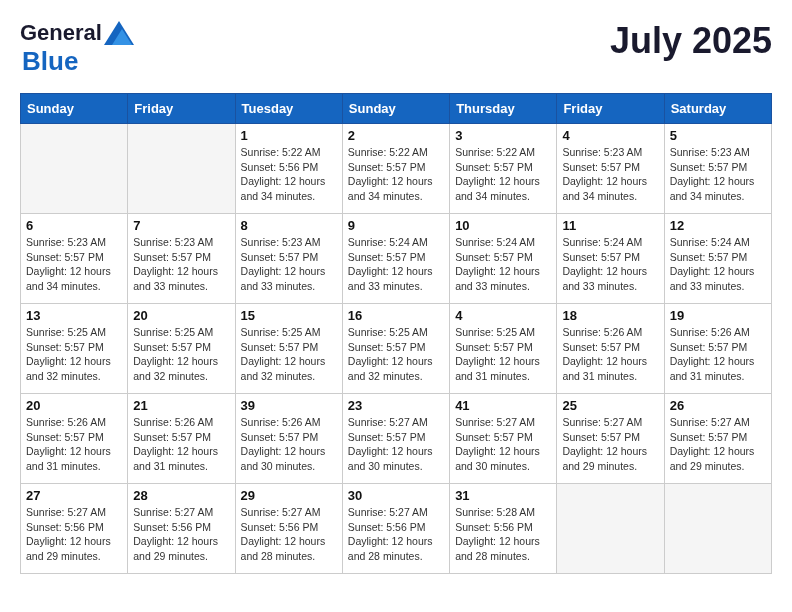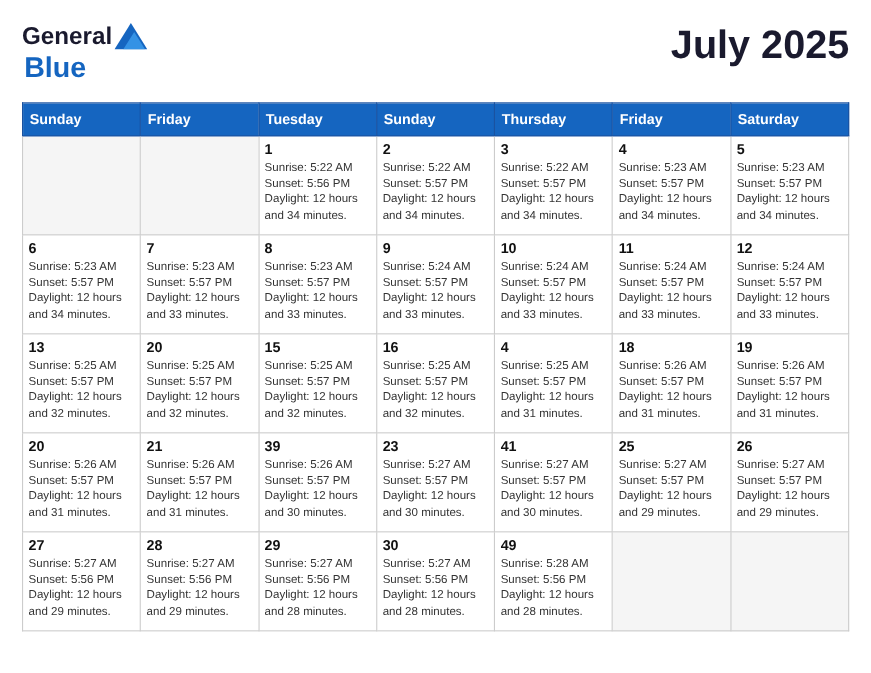--- a/index.html
+++ b/index.html
@@ -244,20 +244,20 @@
         </td>
         <td>
           <span class="day-number">29</span>
           <div class="day-info">Sunrise: 5:27 AM<br>Sunset: 5:56 PM<br>Daylight: 12 hours and 28 minutes.</div>
         </td>
         <td>
           <span class="day-number">30</span>
           <div class="day-info">Sunrise: 5:27 AM<br>Sunset: 5:56 PM<br>Daylight: 12 hours and 28 minutes.</div>
         </td>
         <td>
-          <span class="day-number">49</span>
+          <span class="day-number">31</span>
           <div class="day-info">Sunrise: 5:28 AM<br>Sunset: 5:56 PM<br>Daylight: 12 hours and 28 minutes.</div>
         </td>
         <td class="empty"></td>
         <td class="empty"></td>
       </tr>
     </tbody>
 </table>
 
 </body></html>

